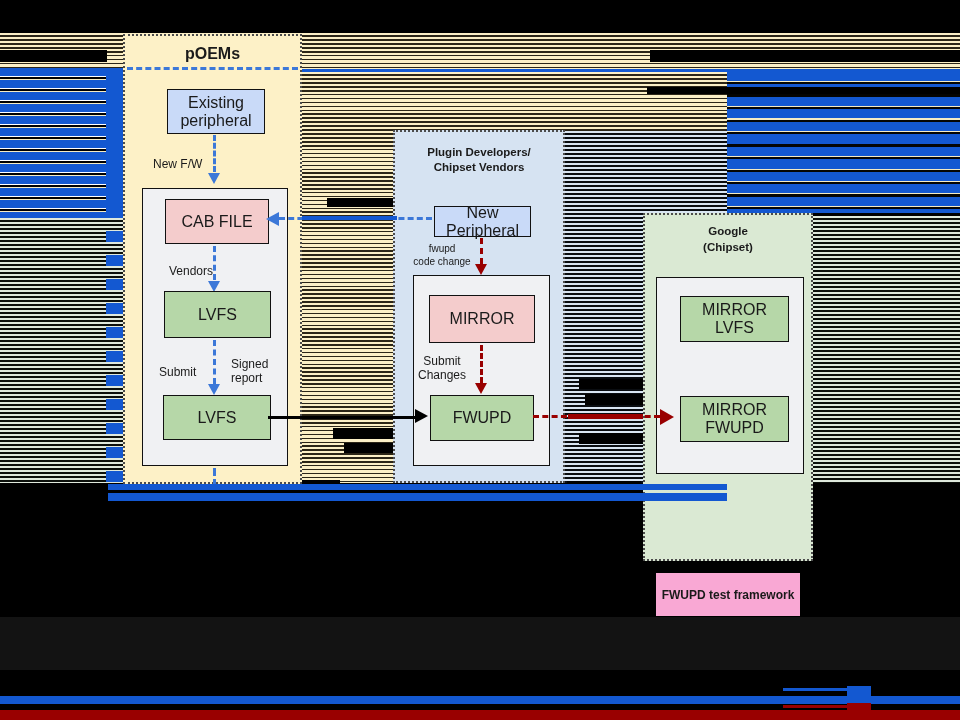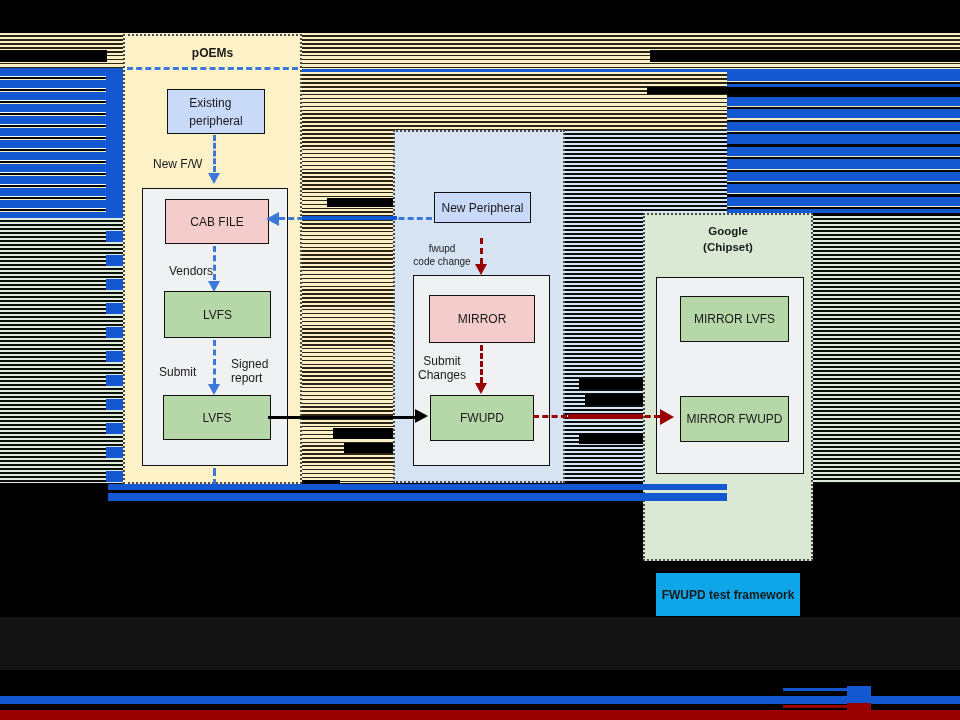--- a/index.html
+++ b/index.html
@@ -13,37 +13,37 @@
   .lblue-stripes{background:repeating-linear-gradient(180deg,#d9e5f2 0 2px,#0a0d11 2px 4px);}
   .green-stripes{background:repeating-linear-gradient(180deg,#dfe9dc 0 2px,#0c100b 2px 4px);}
   .blue-bars-r{background:repeating-linear-gradient(180deg,#1358d1 0 9px,#f5ecc4 9px 10px,#050503 10px 12.5px);}
   .blue-bars-l{background:repeating-linear-gradient(180deg,#1358d1 0 8px,#ffffff 8px 9px,#000 9px 11px,#f5ecc4 11px 12px);}
   .blue-blocks{background:repeating-linear-gradient(180deg,rgba(0,0,0,0) 0 13px,#1358d1 13px 24px);}
   .black-bar{background:#000;}
   
   .container{border:2px dotted #4c4c4c;box-sizing:border-box;}
   .c-title{position:absolute;left:0;right:0;text-align:center;font-weight:bold;font-size:11.5px;line-height:15px;}
   .innerbox{position:absolute;background:#f0f1f3;border:1.5px solid #111;box-sizing:border-box;}
-  .node{position:absolute;border:1.5px solid #111;box-sizing:border-box;display:flex;align-items:center;justify-content:center;font-size:12px;line-height:18px;}
+  .node{position:absolute;border:1.5px solid #111;box-sizing:border-box;display:flex;align-items:center;justify-content:center;text-align:center;font-size:16px;line-height:18px;}
   .n-blue{background:#c9daf8;}
   .n-pink{background:#f4cccc;}
   .n-green{background:#b6d7a8;}
   .lbl{position:absolute;font-size:12px;line-height:14px;white-space:nowrap;}
   .lbl-sm{position:absolute;font-size:10px;line-height:13px;text-align:center;white-space:nowrap;}
   
   .vdash-blue{position:absolute;width:0;border-left:3px dashed #3c78d8;}
   .vdash-red{position:absolute;width:0;border-left:3px dashed #990000;}
   .hdash-blue{position:absolute;height:0;border-top:3px dashed #3c78d8;}
   .hdash-red{position:absolute;height:0;border-top:3px dashed #990000;}
   .head-down-blue{position:absolute;width:0;height:0;border-left:6.5px solid transparent;border-right:6.5px solid transparent;border-top:11px solid #3c78d8;}
   .head-down-red{position:absolute;width:0;height:0;border-left:6.5px solid transparent;border-right:6.5px solid transparent;border-top:11px solid #990000;}
   .head-left-blue{position:absolute;width:0;height:0;border-top:7.5px solid transparent;border-bottom:7.5px solid transparent;border-right:13px solid #3c78d8;}
   .head-right-black{position:absolute;width:0;height:0;border-top:7.5px solid transparent;border-bottom:7.5px solid transparent;border-left:13px solid #000;}
   .head-right-red{position:absolute;width:0;height:0;border-top:8px solid transparent;border-bottom:8px solid transparent;border-left:14px solid #990000;}
-  .testbox{position:absolute;background:#0ea5e9;display:flex;align-items:center;justify-content:center;font-weight:bold;font-size:12px;}
+  .testbox{position:absolute;background:#f9a8d4;display:flex;align-items:center;justify-content:center;font-weight:bold;font-size:12px;}
 </style>
 </head>
 <body>
 
 <div class="stage">
 
   <div class="abs tan-stripes" style="left:0;top:33px;width:960px;height:98px;"></div>
   <div class="abs tan-stripes" style="left:302px;top:131px;width:92px;height:352px;"></div>
   <div class="abs lblue-stripes" style="left:565px;top:131px;width:162px;height:352px;"></div>
   <div class="abs blue-bars-r" style="left:727px;top:72px;width:233px;height:141px;"></div>
@@ -60,21 +60,21 @@
   <div class="abs black-bar" style="left:327px;top:198px;width:70px;height:9px;"></div>
   <div class="abs black-bar" style="left:333px;top:428px;width:64px;height:11px;"></div>
   <div class="abs black-bar" style="left:344px;top:443px;width:53px;height:10px;"></div>
   <div class="abs black-bar" style="left:579px;top:379px;width:64px;height:10px;"></div>
   <div class="abs black-bar" style="left:585px;top:394px;width:58px;height:11px;"></div>
   <div class="abs black-bar" style="left:579px;top:433px;width:64px;height:11px;"></div>
   <div class="abs black-bar" style="left:266px;top:480px;width:74px;height:2.5px;"></div>
   <div class="abs black-bar" style="left:567px;top:481px;width:74px;height:5px;"></div>
 
   <div class="abs container" style="left:123px;top:34px;width:179px;height:450px;background:#fdf1c7;">
-    <div class="c-title" style="top:10px;font-size:12px;">pOEMs</div>
+    <div class="c-title" style="top:10px;font-size:16px;">pOEMs</div>
     <div class="abs" style="left:2px;top:31px;width:171px;border-top:3px dashed #3c78d8;"></div>
 
     <div class="node n-blue" style="left:42px;top:53px;width:98px;height:45px;">
       <div>
         <div>Existing</div>
         <div>peripheral</div>
       </div>
     </div>
 
     <div class="vdash-blue" style="left:88px;top:99px;height:37px;"></div>
@@ -105,22 +105,26 @@
 
     <div class="node n-green" style="left:38px;top:359px;width:108px;height:45px;">
       <div>LVFS</div>
     </div>
 
     <div class="abs" style="left:88px;top:432px;width:0;height:8px;border-left:3px solid #3c78d8;"></div>
     <div class="abs" style="left:88px;top:443px;width:0;height:6px;border-left:3px solid #3c78d8;"></div>
   </div>
 
   <div class="abs container" style="left:393px;top:130px;width:172px;height:353px;background:#d6e3f2;">
+    <div class="c-title" style="top:13px;">
+      <div>Plugin Developers/</div>
+      <div>Chipset Vendors</div>
+    </div>
 
-    <div class="node n-blue" style="left:39px;top:60px;width:97px;height:31px;">
+    <div class="node n-blue" style="left:39px;top:74px;width:97px;height:31px;">
       <div>New Peripheral</div>
     </div>
 
     <div class="vdash-red" style="left:85px;top:106px;height:26px;"></div>
     <div class="head-down-red" style="left:80px;top:132px;"></div>
     <div class="lbl-sm" style="left:8px;top:110px;width:78px;">
       <div>fwupd</div>
       <div>code change</div>
     </div>
 

